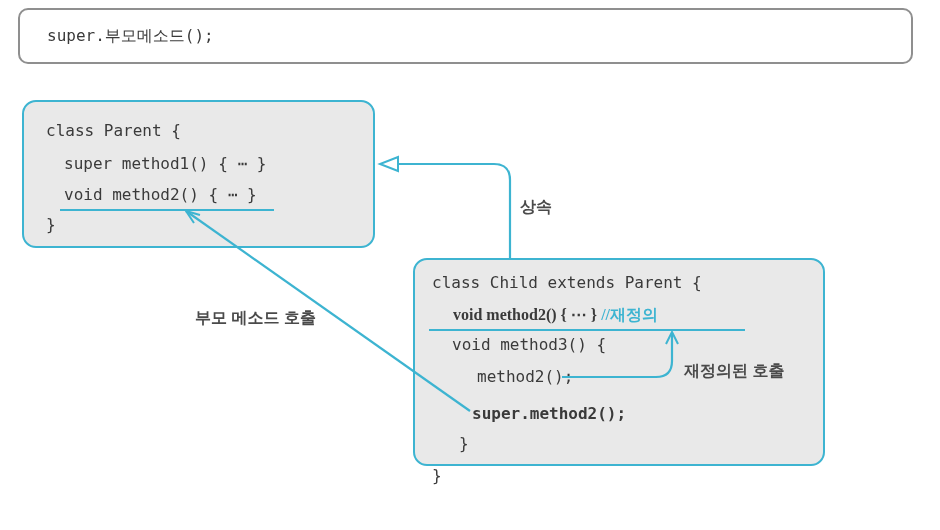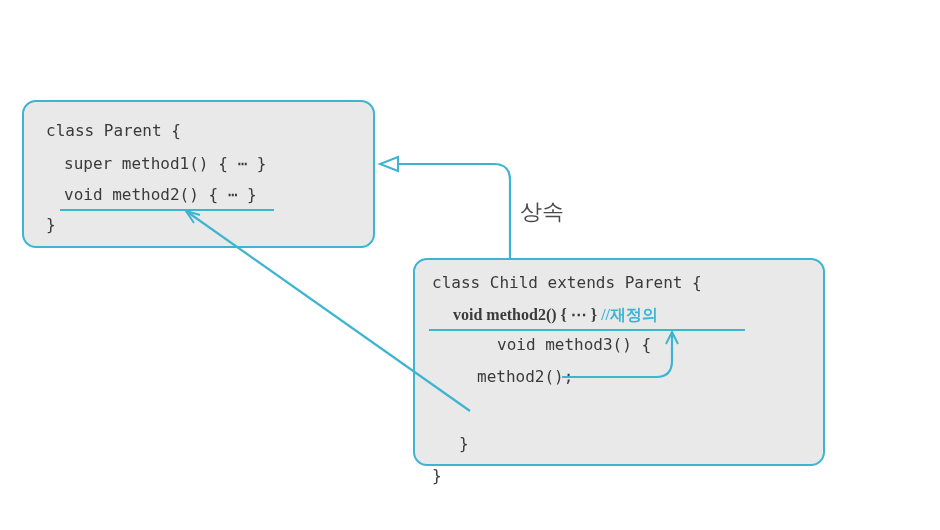--- a/index.html
+++ b/index.html
@@ -48,55 +48,59 @@
   .cline { position: absolute; }
   .bold { font-weight: bold; }
   .comment { color: var(--accent); }
   .underline-bar {
     position: absolute;
     height: 2px;
     background: var(--accent);
   }
   .diagram-label {
     position: absolute;
-    font-size: 22px;
-    font-weight: 400;
+    font-size: 16px;
+    font-weight: 700;
     color: var(--label-text);
     white-space: nowrap;
   }
   svg.overlay {
     position: absolute;
     left: 0; top: 0;
     width: 940px; height: 530px;
     pointer-events: none;
   }
   .arrow-line { stroke: var(--accent); stroke-width: 2.2; fill: none; }
   .arrow-head-open { stroke: var(--accent); stroke-width: 2; fill: none; }
   .tri-hollow { stroke: var(--accent); stroke-width: 2; fill: #ffffff; }
 </style>
 </head>
 <body>
 
 <div class="canvas">
 
+  <div class="syntax-box">
+    <span class="code">super.부모메소드();</span>
+  </div>
 
   <div class="class-box parent-box">
     <span class="code cline" style="left:22px; top:18px;">class Parent {</span>
     <span class="code cline" style="left:40px; top:51px;">super method1() { ⋯ }</span>
     <span class="code cline" style="left:40px; top:82px;">void method2() { ⋯ }</span>
     <div class="underline-bar" style="left:36px; top:107px; width:214px;"></div>
     <span class="code cline" style="left:22px; top:112px;">}</span>
   </div>
 
   <div class="class-box child-box">
     <span class="code cline" style="left:17px; top:12px;">class Child extends Parent {</span>
     <span class="code cline" style="left:38px; top:44px;font-family:Liberation Serif, serif;"><span class="bold">void method2() { ⋯ } </span><span class="comment bold">//재정의</span></span>
     <div class="underline-bar" style="left:14px; top:69px; width:316px;"></div>
-    <span class="code cline" style="left:37px; top:74px;margin-left:45px;">void method3() {</span>
+    <span class="code cline" style="left:37px; top:74px;">void method3() {</span>
     <span class="code cline" style="left:62px; top:106px;">method2();</span>
+    <span class="code cline bold" style="left:57px; top:143px;">super.method2();</span>
     <span class="code cline" style="left:44px; top:173px;">}</span>
     <span class="code cline" style="left:17px; top:205px;">}</span>
   </div>
 
   <svg class="overlay" viewBox="0 0 940 530">
 
     <g>
       <path class="arrow-line" d="M 510 258 L 510 180 Q 510 164 494 164 L 398 164"></path>
       <polygon class="tri-hollow" points="398,157 398,171 380,164"></polygon>
     </g>
@@ -106,14 +110,16 @@
       <polyline class="arrow-head-open" points="194,223 186,211 200,215"></polyline>
     </g>
 
     <g>
       <path class="arrow-line" d="M 562 377 L 656 377 Q 672 377 672 361 L 672 333"></path>
       <polyline class="arrow-head-open" points="666,344 672,332 678,344"></polyline>
     </g>
   </svg>
 
   <span class="diagram-label" style="left:520px; top:197px;">상속</span>
+  <span class="diagram-label" style="left:195px; top:308px;">부모 메소드 호출</span>
+  <span class="diagram-label" style="left:684px; top:361px;">재정의된 호출</span>
 
 </div>
 
 </body></html>

